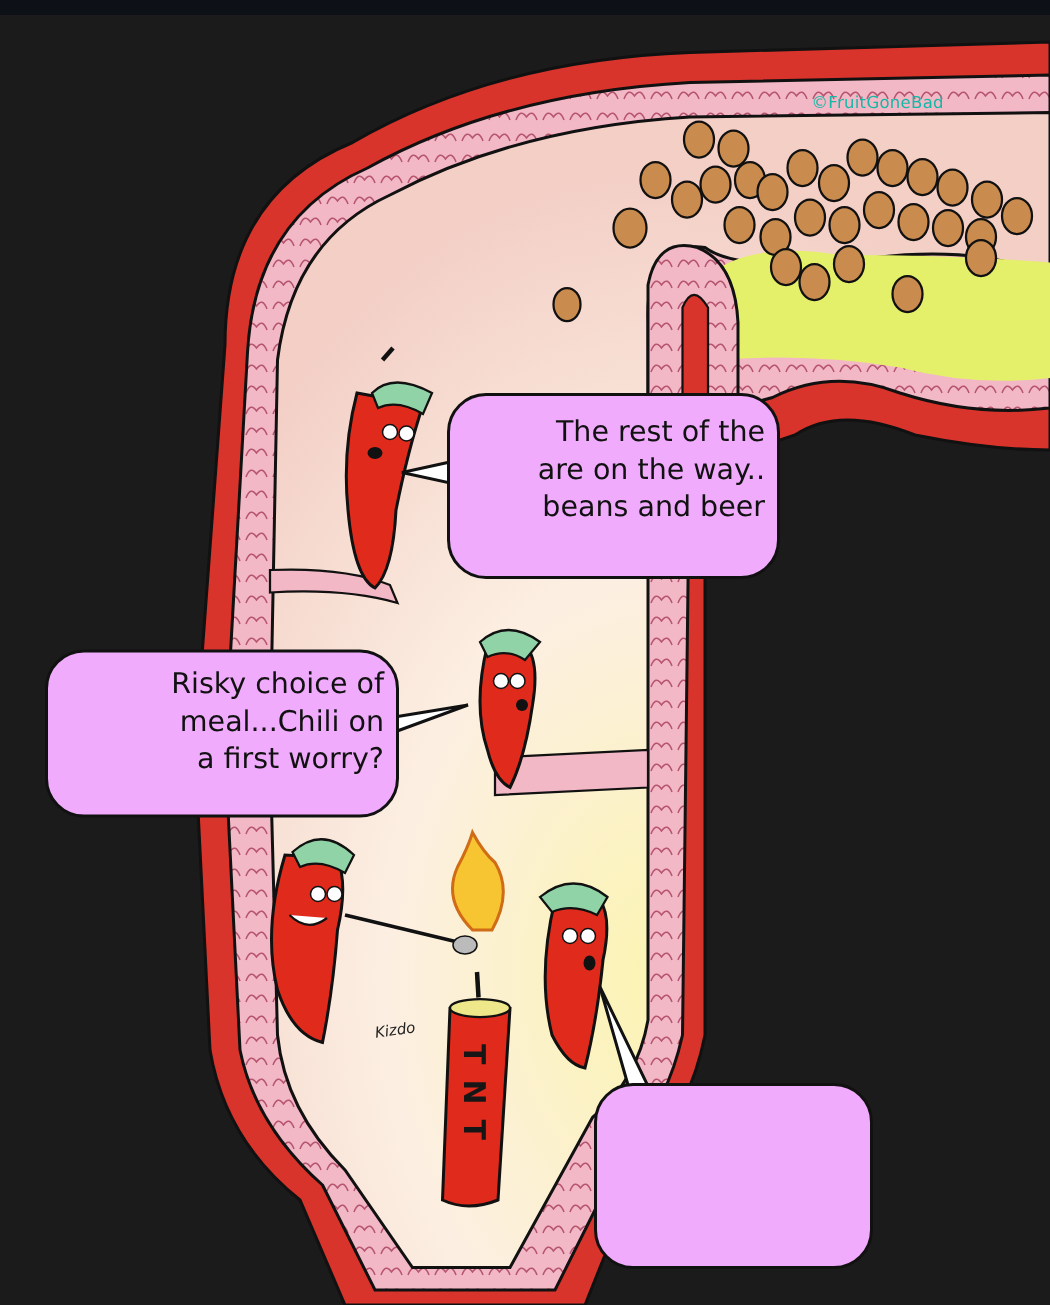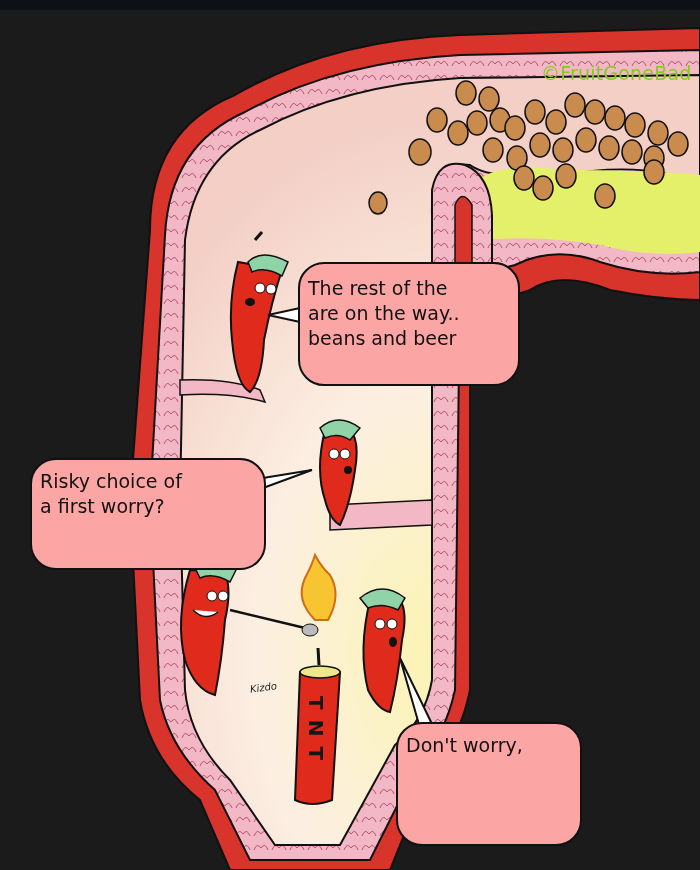--- a/index.html
+++ b/index.html
@@ -6,31 +6,31 @@
   body {
     width: 700px; height: 870px; overflow: hidden;
     background: #1b1b1b;
     font-family: "DejaVu Sans", sans-serif;
     position: relative;
   }
   .topbar { position: absolute; left: 0; top: 0; width: 700px; height: 10px; background: #0d1117; }
   .stage { position: absolute; left: 0; top: 0; width: 700px; height: 870px; }
   .credit {
     position: absolute; left: 541px; top: 62px;
-    font-size: 19px; color: #84cc16; letter-spacing: 0.2px;
+    font-size: 11px; color: #14b8a6; letter-spacing: 0.2px;
   }
   .bubble {
-    position: absolute; background: #fca5a5; border: 2.5px solid #111;
+    position: absolute; background: #f0abfc; border: 2.5px solid #111;
     border-radius: 26px; color: #111;
-    font-size: 19px; line-height: 25px; text-align: left;
+    font-size: 19px; line-height: 25px; text-align: right;
     box-sizing: border-box; padding: 4px 8px;
   }
   .bubble .line { display: block; white-space: nowrap; }
   .b1 { left: 298px; top: 262px; width: 222px; height: 124px; padding-top: 12px; }
-  .b2 { left: 30px; top: 458px; width: 236px; height: 112px; padding-top: 9px; }
+  .b2 { left: 30px; top: 433px; width: 236px; height: 112px; padding-top: 9px; }
   .b3 { left: 396px; top: 722px; width: 186px; height: 124px; padding-top: 9px; }
   .tnt-label {
     position: absolute; left: 304px; top: 696px;
     font-size: 20px; font-weight: bold; color: #161616;
     writing-mode: vertical-rl; letter-spacing: 10px;
   }
   .signature {
     position: absolute; left: 250px; top: 682px;
     font-size: 10px; font-style: italic; color: #222;
     transform: rotate(-8deg);
@@ -169,21 +169,21 @@
 <div class="credit">©FruitGoneBad</div>
 
 <div class="bubble b1">
   <span class="line">The rest of the</span>
   <span class="line">are on the way..</span>
   <span class="line">beans and beer</span>
 </div>
 
 <div class="bubble b2">
   <span class="line">Risky choice of</span>
+  <span class="line">meal...Chili on</span>
   <span class="line">a first worry?</span>
 </div>
 
 <div class="bubble b3">
-  <span class="line">Don't worry,</span>
 </div>
 
 <div class="tnt-label">TNT</div>
 <div class="signature">Kizdo</div>
 
 </body></html>

